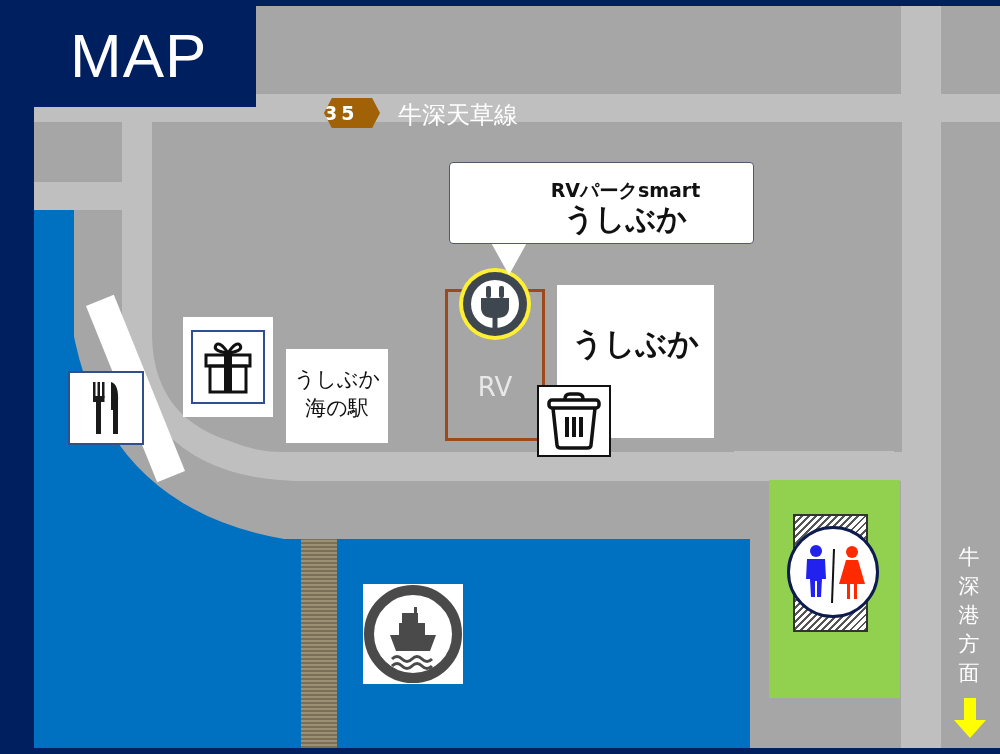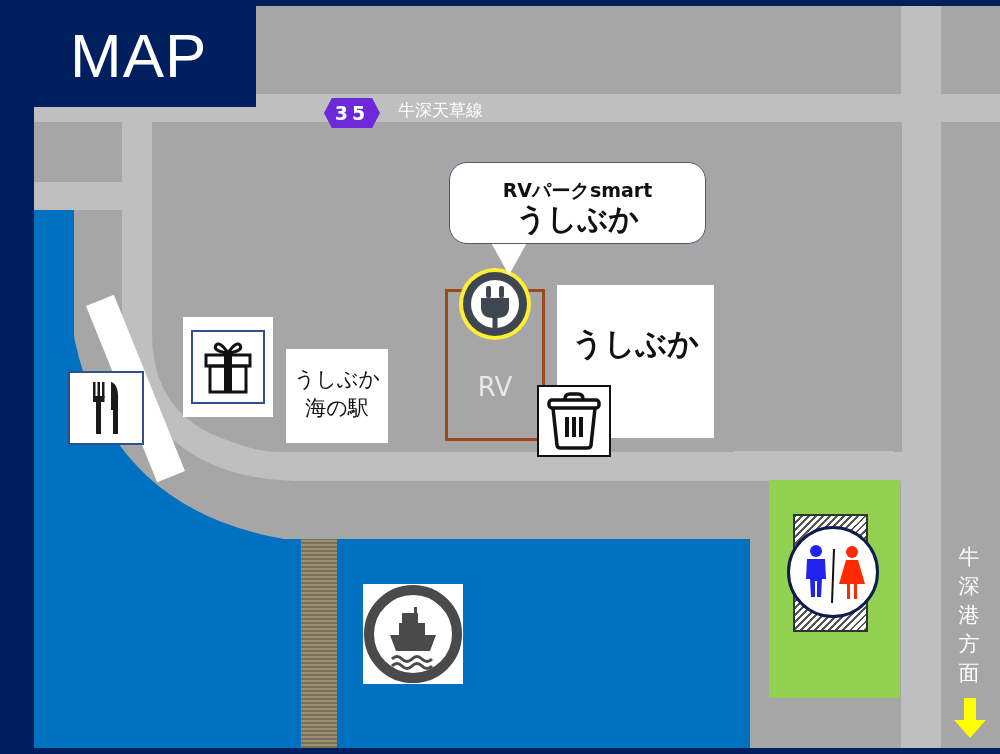--- a/index.html
+++ b/index.html
@@ -3,23 +3,23 @@
 <meta charset="utf-8">
 <style>
   html, body { margin:0; padding:0; }
   body { width:1000px; height:754px; position:relative; overflow:hidden; background:#001f5f; font-family:"DejaVu Sans", sans-serif; }
   .map { position:absolute; left:6px; top:6px; width:987px; height:742px; background:#a6a6a6; overflow:hidden;margin-left:28px; }
   .abs { position:absolute; }
   .road { background:#bfbfbf; position:absolute; }
   .water { background:#0070c0; position:absolute; }
   .title-box { position:absolute; left:0; top:0; width:222px; height:101px; background:#001f5f; }
   .title-text { position:absolute; left:36px; top:14px; color:#fff; font-family:"Liberation Sans", sans-serif; font-size:62px; font-weight:normal; letter-spacing:1px; }
-  .route-badge { position:absolute; left:290px; top:92px; width:56px; height:30px; background:#6d28d9; clip-path:polygon(14% 0,86% 0,100% 50%,86% 100%,14% 100%,0 50%); color:#fff; font-weight:bold; font-size:19px; text-align:center; line-height:30px; letter-spacing:4px; }
-  .route-name { position:absolute; left:364px; top:93px; color:#fff; font-size:17px; }
-  .callout { position:absolute; left:415px; top:156px; width:255px; height:80px; background:#fff; border:1.5px solid #505a6e; border-radius:18px; text-align:center; }
+  .route-badge { position:absolute; left:290px; top:92px; width:56px; height:30px; background:#a16207; clip-path:polygon(14% 0,86% 0,100% 50%,86% 100%,14% 100%,0 50%); color:#fff; font-weight:bold; font-size:19px; text-align:left; line-height:30px; letter-spacing:4px; }
+  .route-name { position:absolute; left:364px; top:93px; color:#fff; font-size:24px; }
+  .callout { position:absolute; left:415px; top:156px; width:255px; height:80px; background:#fff; border:1.5px solid #505a6e; border-radius:4px; text-align:center;padding-left:48px; }
   .callout-tail { position:absolute; left:455px; top:233px; width:0; height:0; border-left:20px solid transparent; border-right:20px solid transparent; border-top:36px solid #fff; }
   .callout-l1 { font-size:19px; font-weight:bold; color:#111; margin-top:16px; line-height:22px; }
   .callout-l2 { font-size:30px; font-weight:bold; color:#111; line-height:36px; }
   .label-box { position:absolute; background:#fff; color:#111; text-align:center; }
   .icon-box { position:absolute; background:#fff; display:flex; align-items:center; justify-content:center; }
 </style>
 </head>
 <body>
 
 <div class="map">

